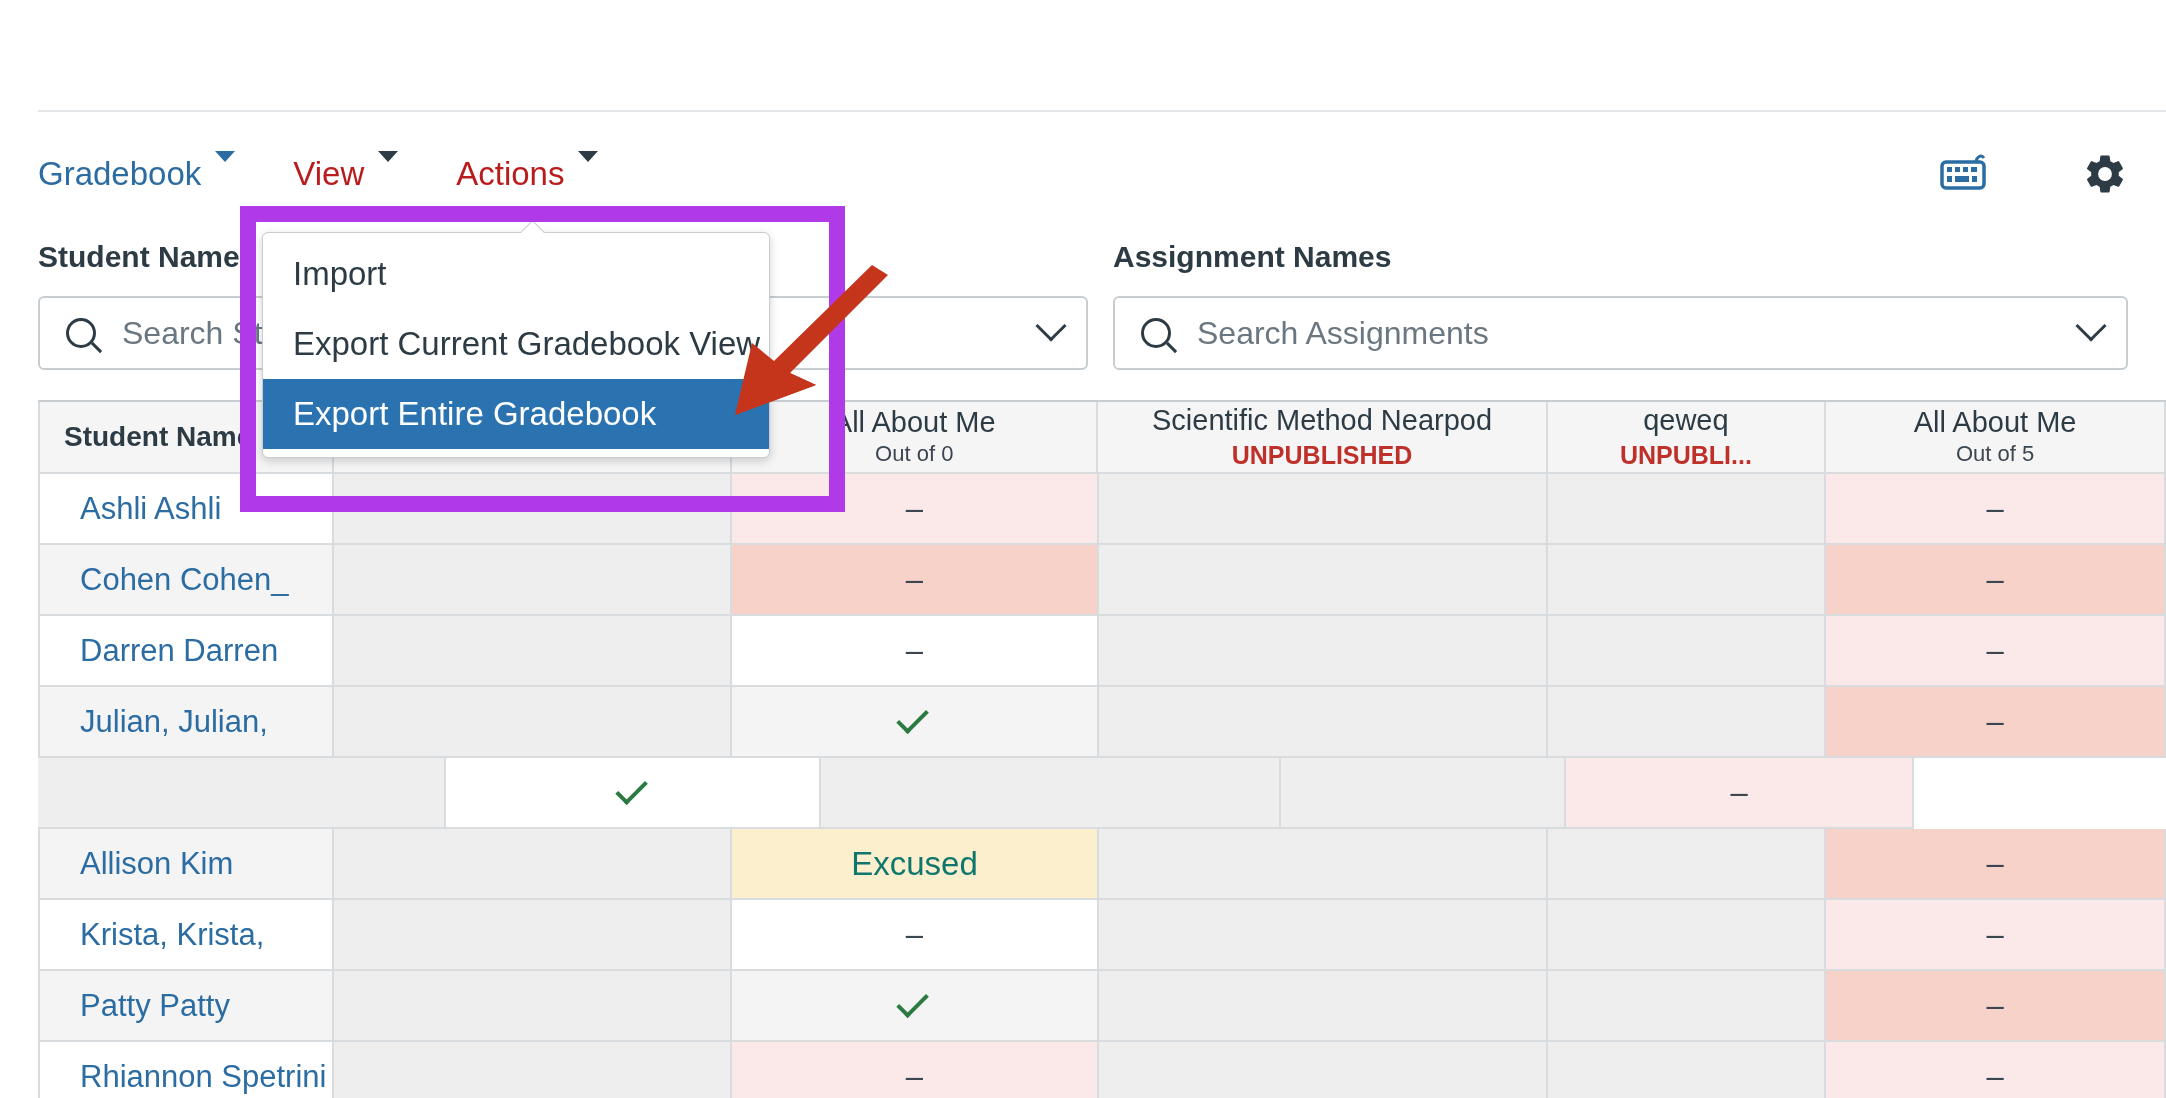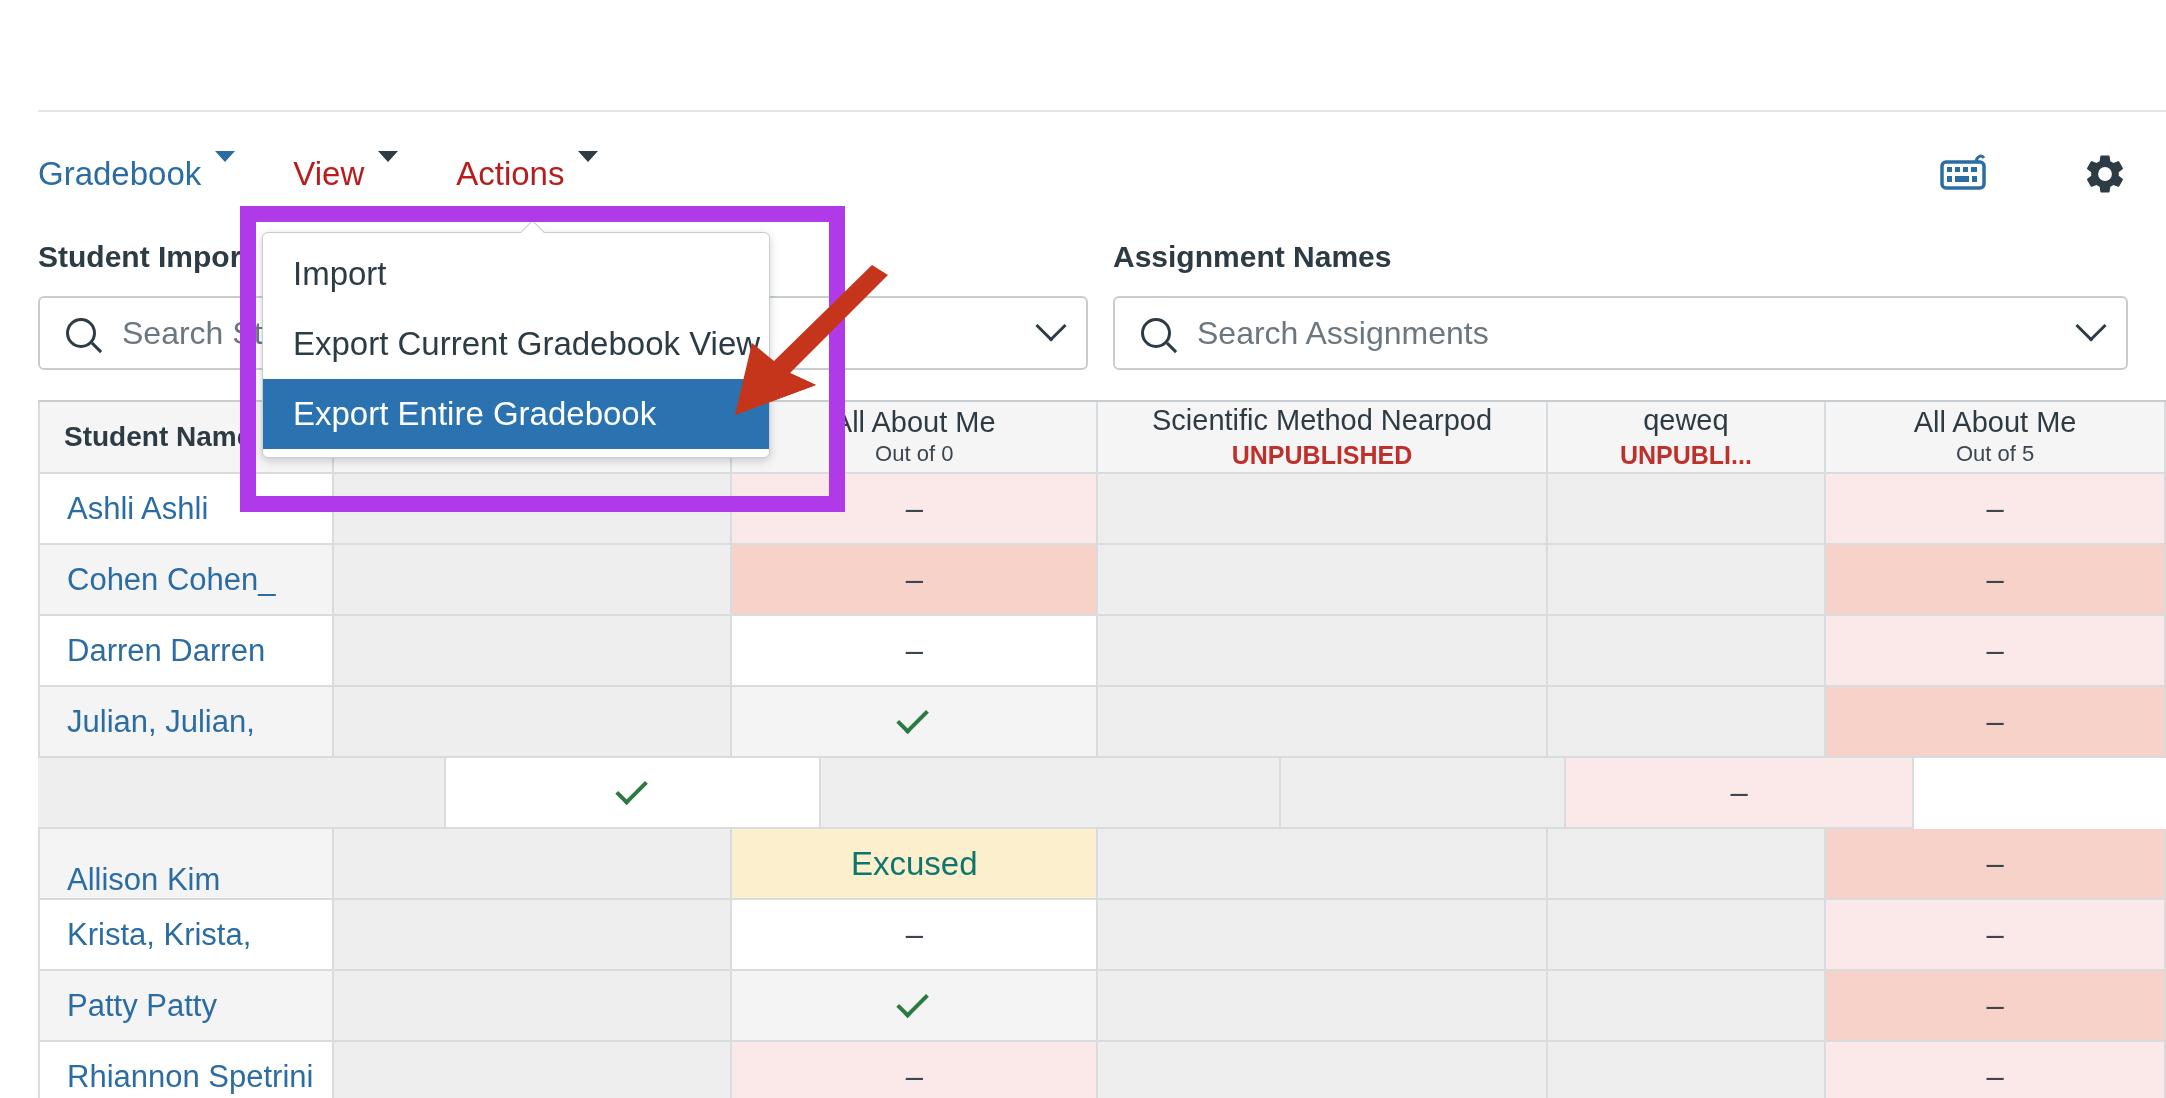--- a/index.html
+++ b/index.html
@@ -71,21 +71,21 @@
 
   .hdr { height: 72px; background: #f5f5f5; }
   .hdr .h1 { font-size: 29px; color: #2d3b45; white-space: nowrap; line-height: 1.15; }
   .hdr .h2 { font-size: 22px; color: #3c4650; line-height: 1.2; margin-top: 2px; }
   .hdr .h2.unpub { color: #c0302b; font-weight: bold; font-size: 25px; }
   .hdr.name-hdr { align-items: flex-start; justify-content: center; padding-left: 24px; }
   .hdr.name-hdr .h1 { font-weight: bold; font-size: 28px; }
 
   .body-row { height: 71px; }
   .body-row .cell { height: 71px; }
-  .stu { align-items: flex-start; padding-left: 27px; }
+  .stu { align-items: flex-start; padding-left: 40px; }
   .stu span { color: #2b6ca3; font-size: 31px; white-space: nowrap; cursor: pointer; }
   .val { font-size: 33px; color: #0f766e; }
   .dash { font-size: 31px; color: #3c4650; }
   .chk { display: inline-block; width: 30px; height: 16px; border-left: 4px solid #2a7a42;
     border-bottom: 4px solid #2a7a42; transform: rotate(-45deg) translate(2px,-4px); }
 
   
   .menu-panel {
     position: absolute; left: 262px; top: 232px; width: 508px;
     background: #fff; border: 1px solid #c7cdd1; border-radius: 6px;
@@ -141,21 +141,21 @@
         <rect x="32" y="22" width="5" height="6" fill="#2b6ca3"></rect>
       </svg>
     </div>
     <div class="icon-btn">
       <svg width="46" height="46" viewBox="0 0 24 24">
         <path fill="#2d3b45" d="M19.14 12.94a7.5 7.5 0 0 0 .06-.94 7.5 7.5 0 0 0-.06-.94l2.03-1.58a.5.5 0 0 0 .12-.62l-1.92-3.32a.5.5 0 0 0-.6-.22l-2.39.96a7 7 0 0 0-1.62-.94l-.36-2.54a.5.5 0 0 0-.5-.42h-3.84a.5.5 0 0 0-.5.42l-.36 2.54c-.58.24-1.12.56-1.62.94l-2.39-.96a.5.5 0 0 0-.6.22L2.67 8.86a.5.5 0 0 0 .12.62l2.03 1.58a7.5 7.5 0 0 0 0 1.88l-2.03 1.58a.5.5 0 0 0-.12.62l1.92 3.32c.12.22.38.3.6.22l2.39-.96c.5.38 1.04.7 1.62.94l.36 2.54c.04.24.25.42.5.42h3.84c.25 0 .46-.18.5-.42l.36-2.54c.58-.24 1.12-.56 1.62-.94l2.39.96c.22.08.48 0 .6-.22l1.92-3.32a.5.5 0 0 0-.12-.62zM12 15.6A3.6 3.6 0 1 1 15.6 12 3.6 3.6 0 0 1 12 15.6z"></path>
       </svg>
     </div>
   </div>
 
-  <div class="sec-label" id="lbl-student">Student Import</div>
+  <div class="sec-label" id="lbl-student">Student Names</div>
   <div class="sec-label" id="lbl-assign">Assignment Names</div>
 
   <div class="searchbox" id="search-student">
     <span class="mag"></span>
     <span class="ph">Search Students</span>
     <span class="chev"></span>
   </div>
 
   <div class="searchbox" id="search-assign">
     <span class="mag"></span>
@@ -248,21 +248,21 @@
           <div class="cell c-c" style="background: rgb(255, 255, 255);">
             <span class="chk"></span>
           </div>
           <div class="cell c-d" style="background: rgb(238, 238, 238);"></div>
           <div class="cell c-e" style="background: rgb(238, 238, 238);"></div>
           <div class="cell c-f" style="background: rgb(250, 233, 232);">
             <span class="dash">–</span>
           </div>
         </div>
         <div class="row body-row">
-          <div class="cell c-name left stu" style="background: rgb(244, 244, 244); justify-content: flex-end;">
+          <div class="cell c-name left stu" style="background: rgb(244, 244, 244);">
             <span>Allison Kim</span>
           </div>
           <div class="cell c-b" style="background: rgb(238, 238, 238);"></div>
           <div class="cell c-c" style="background: rgb(251, 239, 205);">
             <span class="val">Excused</span>
           </div>
           <div class="cell c-d" style="background: rgb(238, 238, 238);"></div>
           <div class="cell c-e" style="background: rgb(238, 238, 238);"></div>
           <div class="cell c-f" style="background: rgb(247, 210, 201);">
             <span class="dash">–</span>

